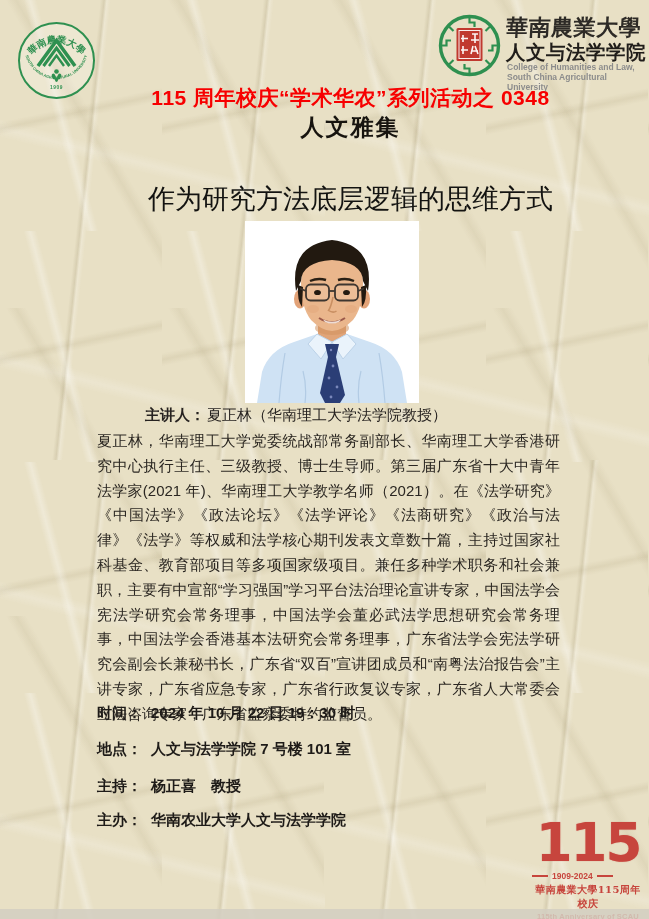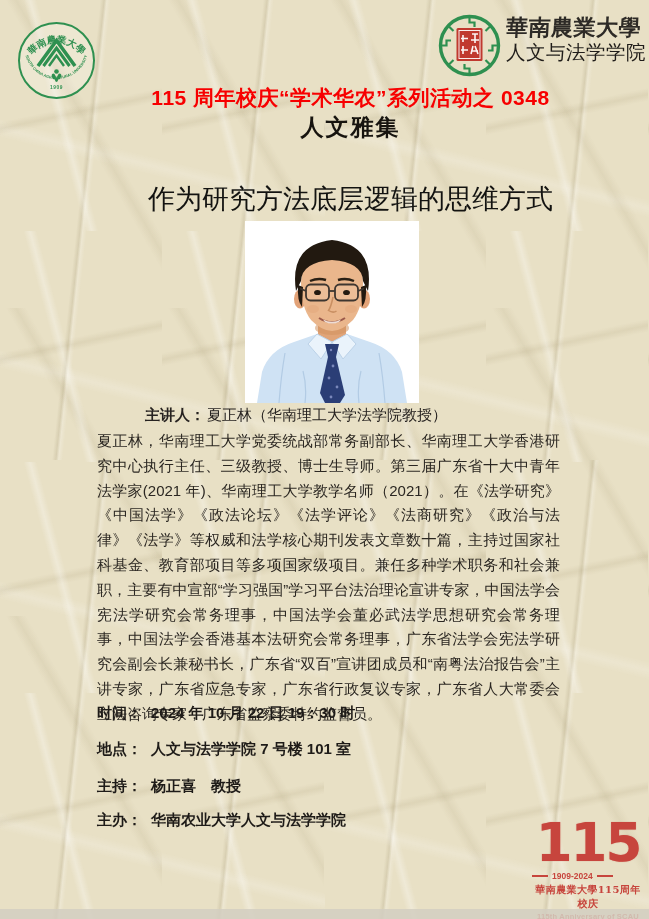--- a/index.html
+++ b/index.html
@@ -19,21 +19,21 @@
     background-size:162px 231px,162px 231px,162px 308px,163px 460px,325px 231px;
   }
   .bottom-band{position:absolute;left:0;right:0;bottom:0;height:10px;background:#d2cec1;opacity:.85;}
   .abs{position:absolute;}
   .center-line{position:absolute;left:0;width:100%;text-align:center;white-space:nowrap;padding-left:26px;}
 
   
   .emblem-left{left:17px;top:21px;width:79px;height:79px;}
   .college-seal{left:437px;top:13px;width:65px;height:65px;}
   .univ-name{left:506px;top:13px;font-family:"DejaVu Serif", serif;font-weight:700;font-size:22px;color:#2d2a26;letter-spacing:.5px;transform:skewX(-3deg);}
-  .college-name{left:506px;top:39px;font-size:19.5px;font-weight:400;color:#201d1a;letter-spacing:.5px;}
+  .college-name{left:506px;top:39px;font-size:19.5px;font-weight:700;color:#201d1a;letter-spacing:.5px;}
   .college-en{left:507px;top:62px;font-size:8.5px;line-height:1.2;color:#8c8c8c;font-weight:600;}
 
   
   .series-title{top:84px;color:#f70000;font-size:21px;font-weight:700;letter-spacing:.5px;}
   .gathering{top:112px;font-family:"DejaVu Serif", serif;font-size:23px;font-weight:700;color:#17140f;letter-spacing:2px;}
   .lecture-no{top:151px;font-family:"DejaVu Serif", serif;font-size:16px;color:#413d37;}
   .main-title{top:181px;font-size:27px;font-weight:400;color:#131311;}
 
   
   .photo{left:245px;top:221px;width:174px;height:182px;display:block;}
@@ -105,20 +105,24 @@
     <rect x="19.5" y="15" width="26" height="33" rx="1.5" fill="#c0392f"></rect>
     <rect x="22" y="17.5" width="21" height="28" fill="none" stroke="#ffffff" stroke-width="1" opacity="0.9"></rect>
     <g stroke="#ffffff" stroke-width="1.6" fill="none" opacity="0.95">
       <path d="M26 22 v7 M24 25.5 h7 M26 33 v8 M24 37 h7"></path>
       <path d="M35 21 h6 M38 21 v9 M34 27 h8 M36 33 l-2 8 M38 33 l3 8 M35 38 h6"></path>
     </g>
   </svg>
 
   <div class="abs univ-name">華南農業大學</div>
   <div class="abs college-name">人文与法学学院</div>
+  <div class="abs college-en">
+    <div>College of Humanities and Law,</div>
+    <div>South China Agricultural University</div>
+  </div>
 
   <div class="center-line series-title">115 周年校庆“学术华农”系列活动之 0348</div>
   <div class="center-line gathering">人文雅集</div>
   <div class="center-line main-title">作为研究方法底层逻辑的思维方式</div>
 
   <svg class="abs photo" viewBox="0 0 174 182" aria-hidden="true">
     <rect width="174" height="182" fill="#ffffff"></rect>
 
     <path d="M73 92 h28 v34 h-28 z" fill="#e0a478"></path>
     <ellipse cx="87" cy="107" rx="17" ry="7" fill="#d2915f" opacity="0.55"></ellipse>

